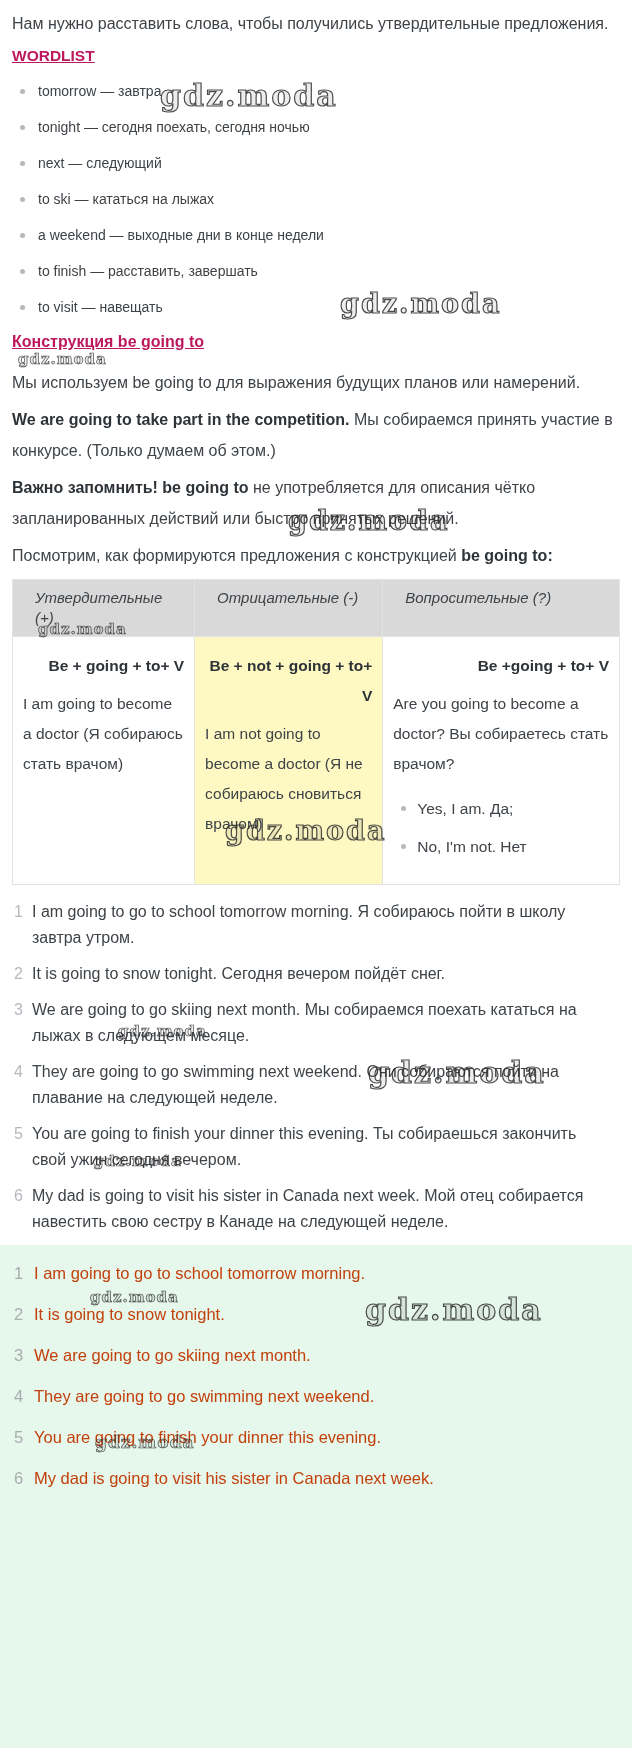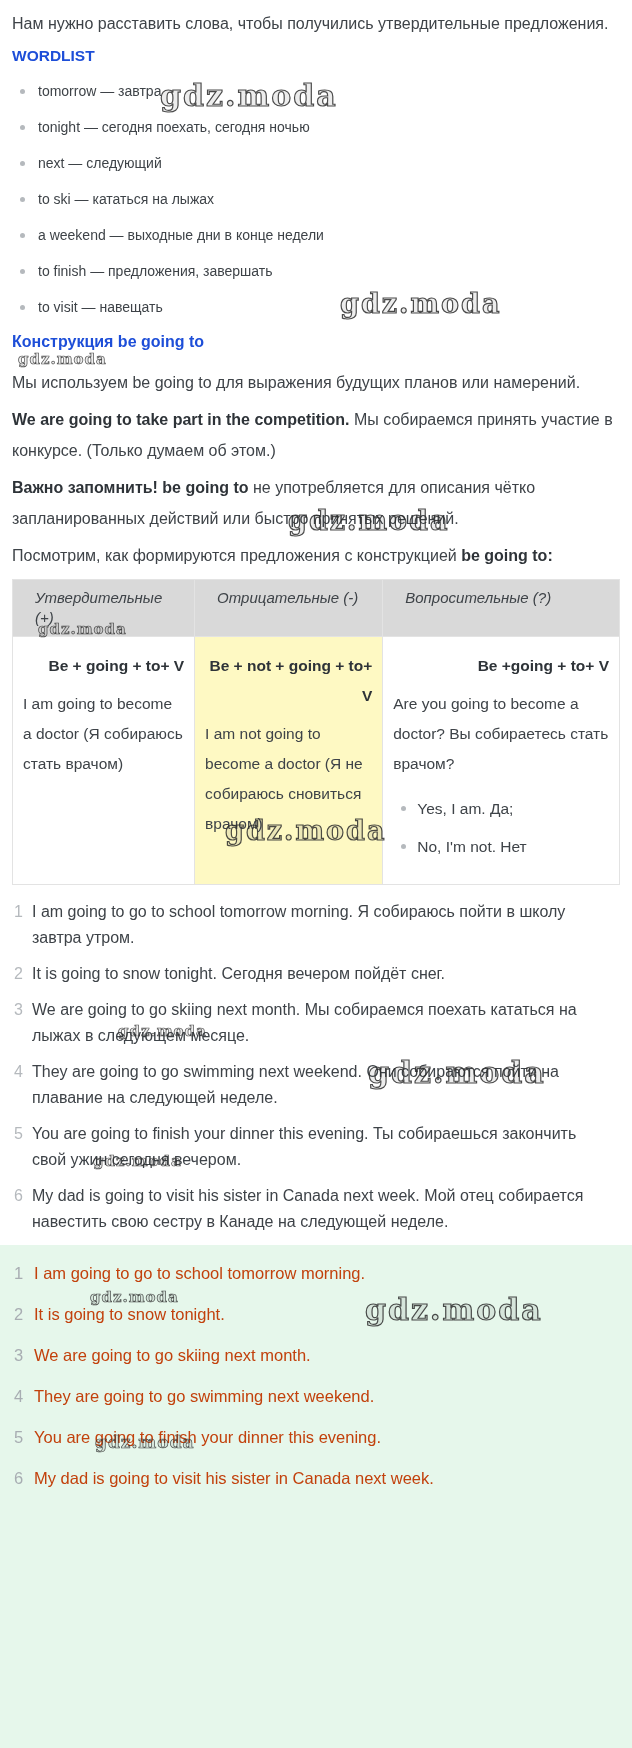--- a/index.html
+++ b/index.html
@@ -9,21 +9,21 @@
     overflow: hidden;
     position: relative;
     background: #ffffff;
     font-family: "Liberation Sans", "DejaVu Sans", sans-serif;
     color: #3e4348;
   }
   .content { padding: 8px 12px 0 12px; }
 
   .task { font-size: 16px; line-height: 31px; margin-bottom: 8px; max-width: 600px; }
 
-  .h-bold { font-size: 15.5px; font-weight: 700; color: #1d4ed8; line-height: 18px; }
+  .h-bold { font-size: 15.5px; font-weight: 700; color: #be185d; line-height: 18px; text-decoration: underline; }
   .wordlist-title { margin-bottom: 16px; }
   .section-heading { margin-top: 10px; margin-bottom: 16px; font-size: 16px; }
 
   ul.dotlist { list-style: none; }
   .wordlist li { position: relative; padding-left: 26px; font-size: 14px; line-height: 21px; margin-bottom: 15px; }
   .dot { position: absolute; left: 8px; top: 8px; width: 5px; height: 5px; border-radius: 50%; background: #b5b9bd; }
 
   .para { font-size: 16px; line-height: 31px; margin-bottom: 6px; max-width: 608px; }
   .para b { color: #2e3338; }
 
@@ -70,21 +70,21 @@
   <p class="task">Нам нужно расставить слова, чтобы получились утвердительные предложения.</p>
 
   <div class="h-bold wordlist-title">WORDLIST</div>
 
   <ul class="dotlist wordlist">
     <li><span class="dot"></span><span>tomorrow — завтра</span></li>
     <li><span class="dot"></span><span>tonight — сегодня поехать, сегодня ночью</span></li>
     <li><span class="dot"></span><span>next — следующий</span></li>
     <li><span class="dot"></span><span>to ski — кататься на лыжах</span></li>
     <li><span class="dot"></span><span>a weekend — выходные дни в конце недели</span></li>
-    <li><span class="dot"></span><span>to finish — предложения, завершать</span></li>
+    <li><span class="dot"></span><span>to finish — расставить, завершать</span></li>
     <li><span class="dot"></span><span>to visit — навещать</span></li>
   </ul>
 
   <div class="h-bold section-heading">Конструкция be going to</div>
 
   <p class="para">Мы используем be going to для выражения будущих планов или намерений.</p>
 
   <p class="para"><b>We are going to take part in the competition.</b><span> Мы собираемся принять участие в конкурсе. (Только думаем об этом.)</span></p>
 
   <p class="para"><b>Важно запомнить! be going to</b><span> не употребляется для описания чётко запланированных действий или быстро принятых решений.</span></p>

